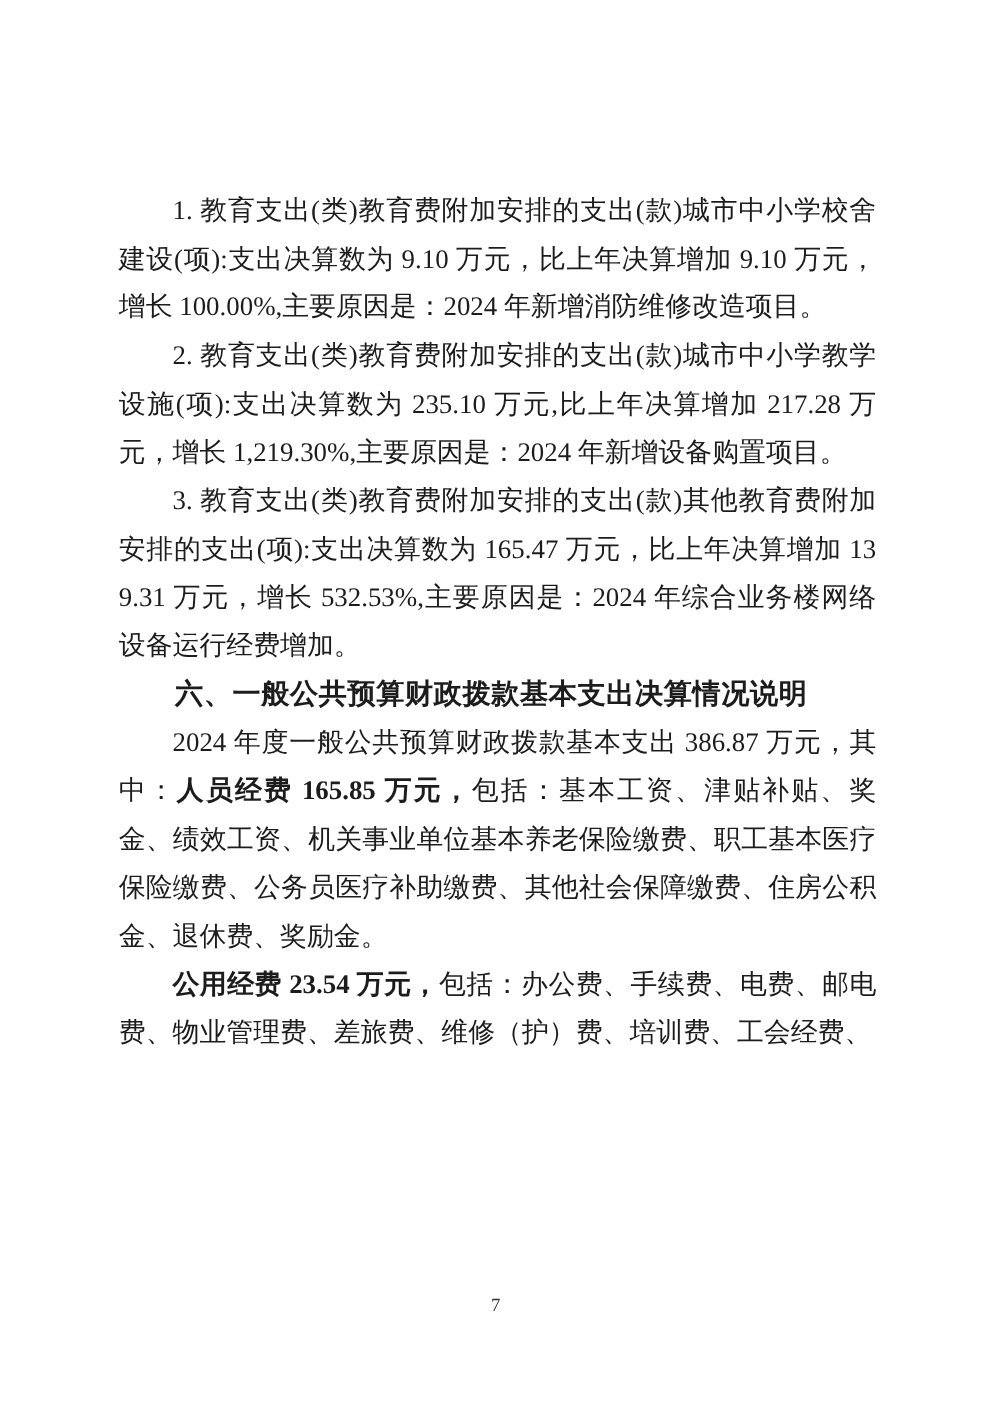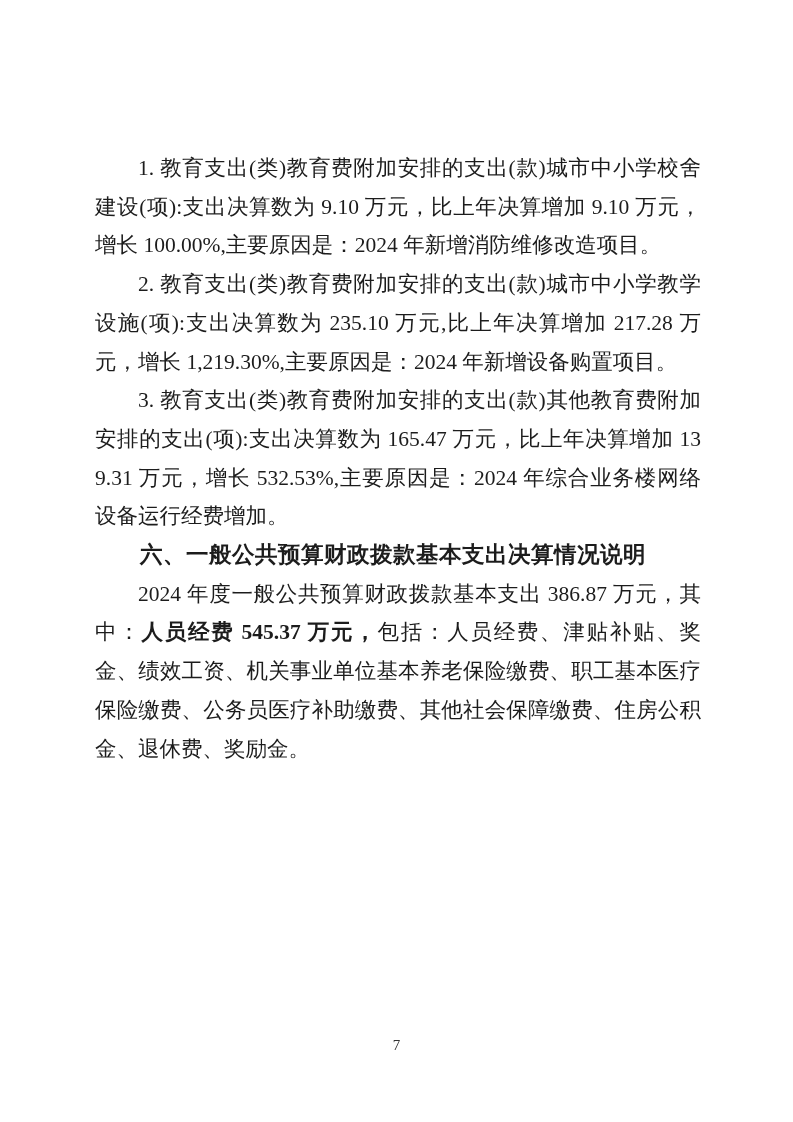--- a/index.html
+++ b/index.html
@@ -49,16 +49,17 @@
 </style>
 </head>
 <body>
 
 <div class="page">
   <div class="doc-body">
       <p class="para body"><span class="seg">1. 教育支出(类)教育费附加安排的支出(款)城市中小学校舍建设(项):支出决算数为 9.10 万元，比上年决算增加 9.10 万元，增长 100.00%,主要原因是：2024 年新增消防维修改造项目。</span></p>
       <p class="para body"><span class="seg">2. 教育支出(类)教育费附加安排的支出(款)城市中小学教学设施(项):支出决算数为 235.10 万元,比上年决算增加 217.28 万元，增长 1,219.30%,主要原因是：2024 年新增设备购置项目。</span></p>
       <p class="para body"><span class="seg">3. 教育支出(类)教育费附加安排的支出(款)其他教育费附加安排的支出(项):支出决算数为 165.47 万元，比上年决算增加 139.31 万元，增长 532.53%,主要原因是：2024 年综合业务楼网络设备运行经费增加。</span></p>
       <p class="para heading"><span class="seg bold">六、一般公共预算财政拨款基本支出决算情况说明</span></p>
-      <p class="para body"><span class="seg">2024 年度一般公共预算财政拨款基本支出 386.87 万元，其中：</span><span class="seg bold">人员经费 545.37 万元，</span><span class="seg">包括：人员经费、津贴补贴、奖金、绩效工资、机关事业单位基本养老保险缴费、职工基本医疗保险缴费、公务员医疗补助缴费、其他社会保障缴费、住房公积金、退休费、奖励金。</span></p>
+      <p class="para body"><span class="seg">2024 年度一般公共预算财政拨款基本支出 386.87 万元，其中：</span><span class="seg bold">人员经费 165.85 万元，</span><span class="seg">包括：基本工资、津贴补贴、奖金、绩效工资、机关事业单位基本养老保险缴费、职工基本医疗保险缴费、公务员医疗补助缴费、其他社会保障缴费、住房公积金、退休费、奖励金。</span></p>
+      <p class="para body"><span class="seg bold">公用经费 23.54 万元，</span><span class="seg">包括：办公费、手续费、电费、邮电费、物业管理费、差旅费、维修（护）费、培训费、工会经费、</span></p>
     </div>
   <div class="page-number">7</div>
 </div>
 
 </body></html>

